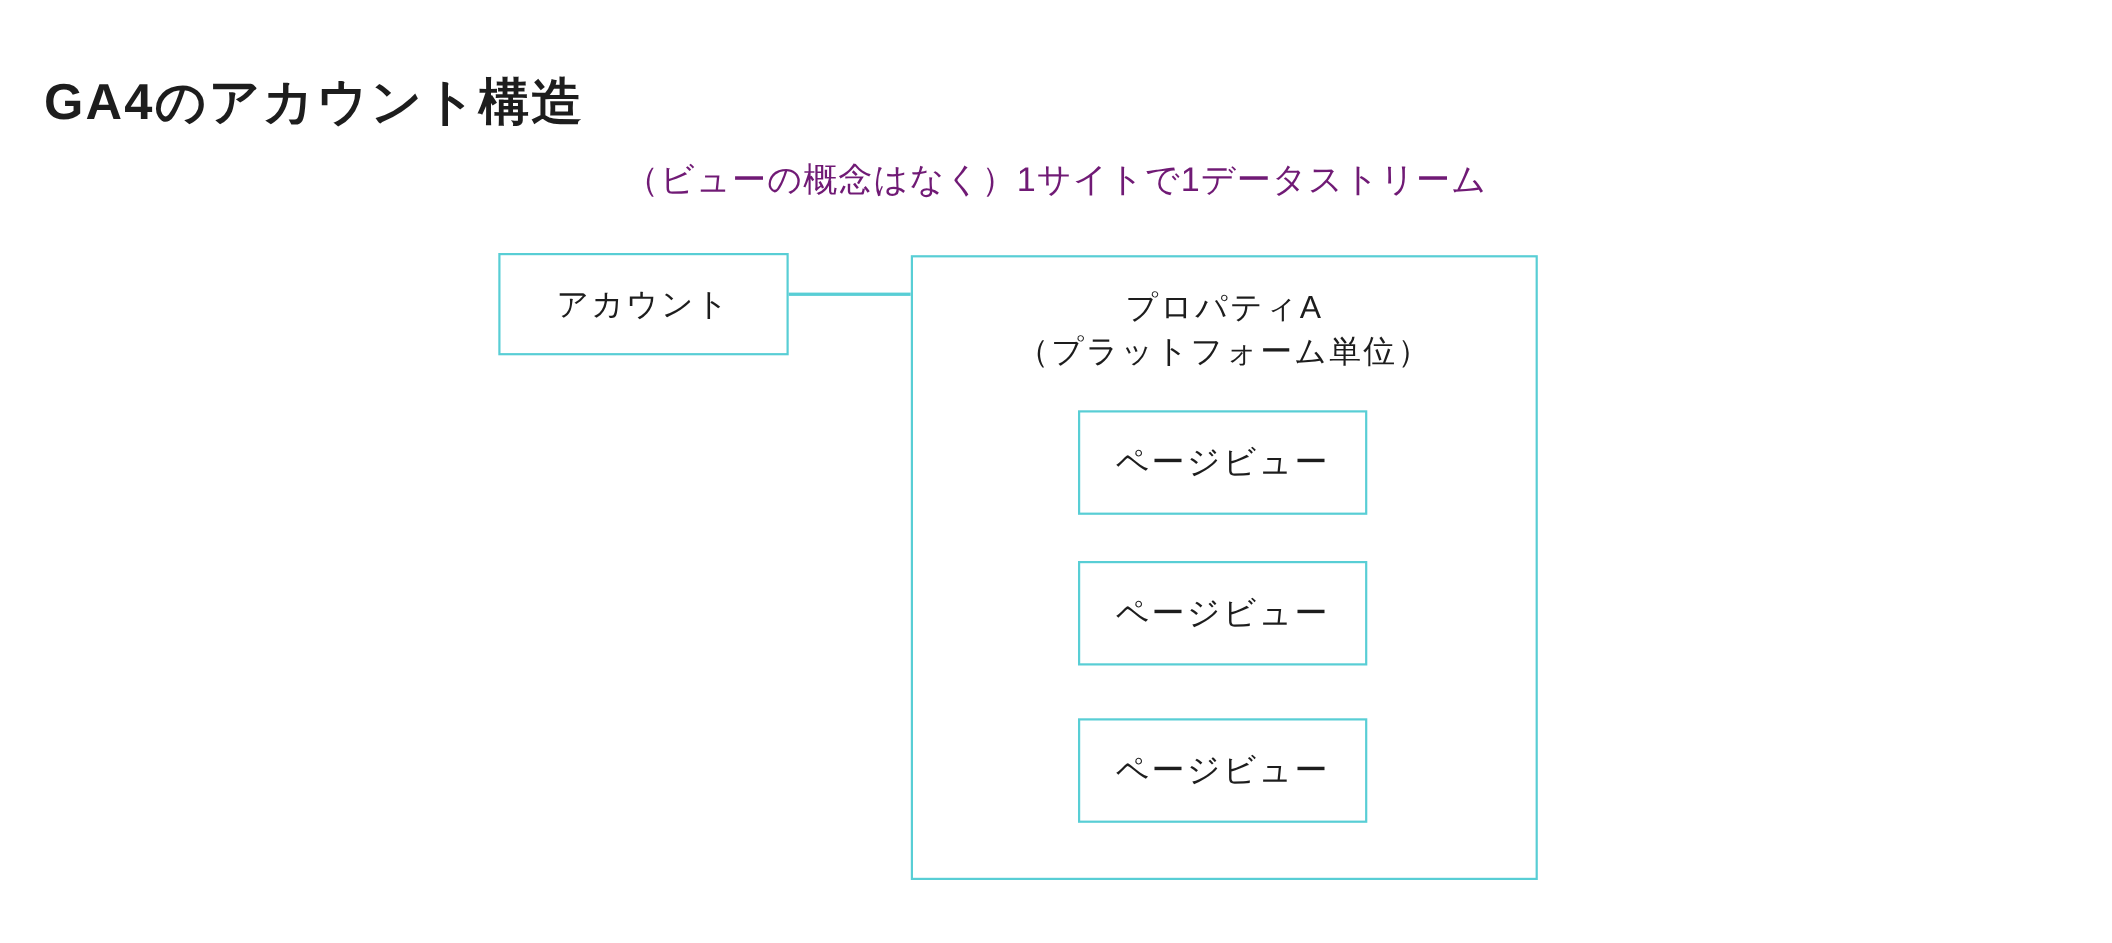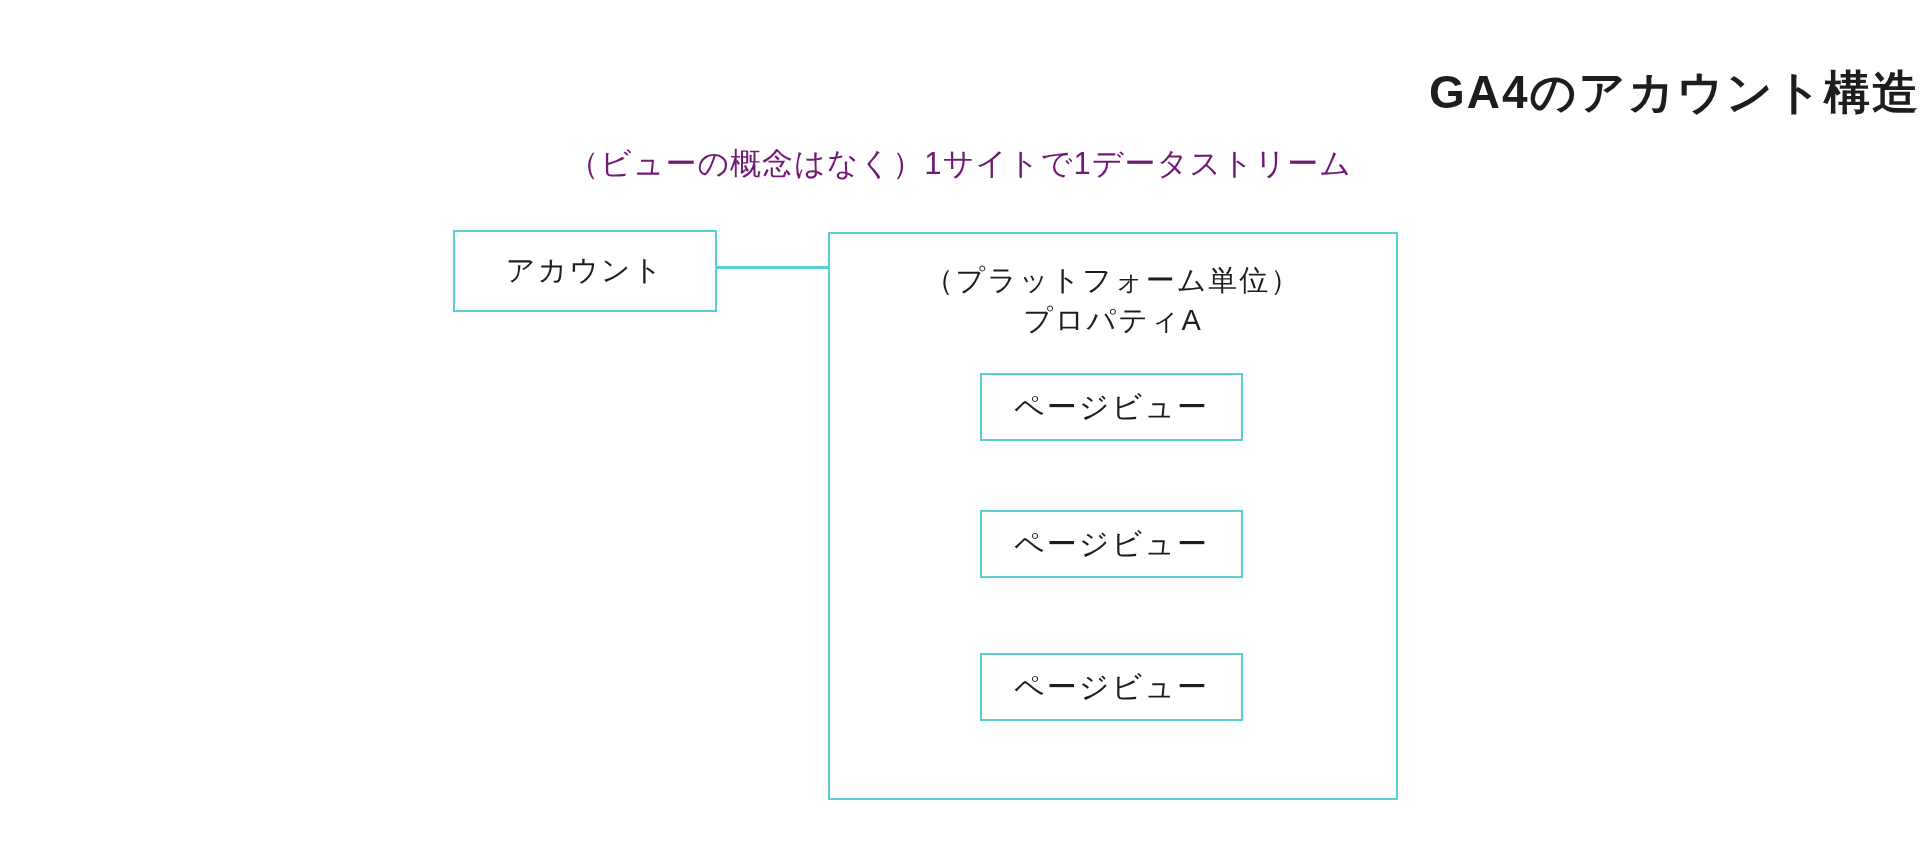--- a/index.html
+++ b/index.html
@@ -18,21 +18,21 @@
     width: 1920px;
     height: 857px;
     background: var(--bg);
     overflow: hidden;
   }
   .page-title {
     position: absolute;
     top: 62px;
     left: 0;
     width: 1920px;
-    text-align: right;
+    text-align: left;
     font-size: 46px;
     font-weight: bold;
     letter-spacing: 2px;
     color: var(--text);
     padding-left: 40px;
   }
   .page-subtitle {
     position: absolute;
     top: 143px;
     left: 0;
@@ -48,21 +48,21 @@
     border: 2px solid var(--border);
     background: var(--bg);
     display: flex;
     align-items: center;
     justify-content: center;
   }
   .account-box {
     left: 453px;
     top: 230px;
     width: 264px;
-    height: 82px;
+    height: 93px;
     font-size: 29px;
     letter-spacing: 2px;
   }
   .connector {
     position: absolute;
     left: 717px;
     top: 266px;
     width: 111px;
     height: 3px;
     background: var(--border);
@@ -79,21 +79,21 @@
   .property-title {
     margin-top: 26px;
     text-align: center;
     font-size: 29px;
     line-height: 40px;
     letter-spacing: 2px;
     color: var(--text);
   }
   .pageview-box {
     width: 263px;
-    height: 68px;
+    height: 95px;
     font-size: 30px;
     letter-spacing: 2px;
   }
   .pageview-1 { left: 980px; top: 373px; }
   .pageview-2 { left: 980px; top: 510px; }
   .pageview-3 { left: 980px; top: 653px; }
 </style>
 </head>
 <body>
 
@@ -104,22 +104,22 @@
   <div class="page-subtitle">（ビューの概念はなく）1サイトで1データストリーム</div>
 
   <div class="box account-box">
     <span>アカウント</span>
   </div>
 
   <div class="connector"></div>
 
   <div class="property-box">
     <div class="property-title">
+      <div>プロパティA</div>
       <div>（プラットフォーム単位）</div>
-      <div>プロパティA</div>
     </div>
   </div>
 
   <div class="box pageview-box pageview-1">
     <span>ページビュー</span>
   </div>
 
   <div class="box pageview-box pageview-2">
     <span>ページビュー</span>
   </div>

